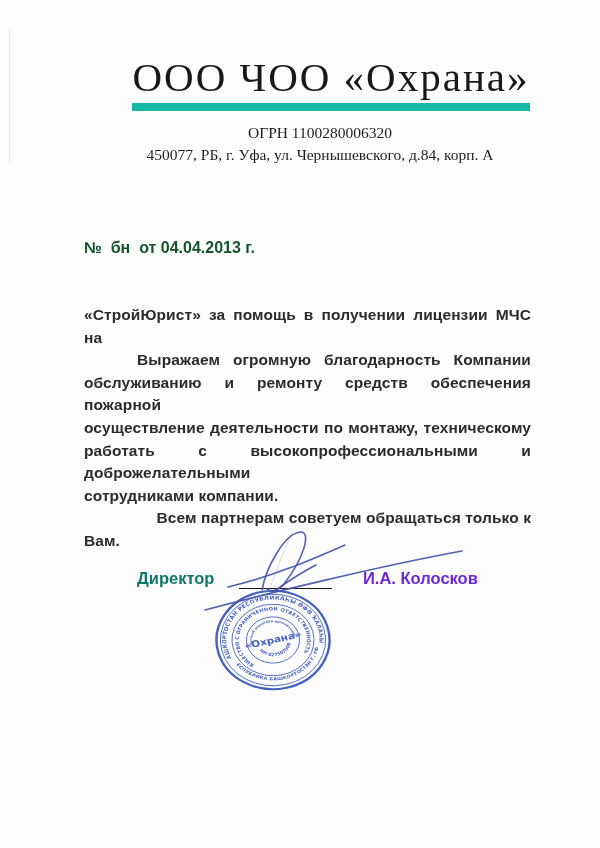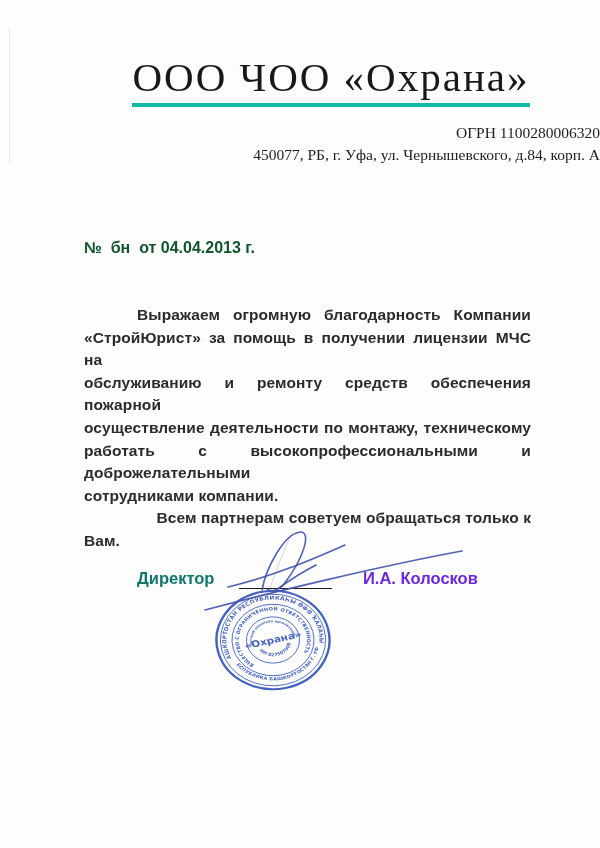--- a/index.html
+++ b/index.html
@@ -15,27 +15,27 @@
 
   .title-wrap{
     position:absolute;top:55px;left:0;right:0;
     text-align:center;padding-left:62px;
   }
   .title{
     display:inline-block;
     font-family:"Liberation Serif","DejaVu Serif",serif;
     font-size:41px;font-weight:400;color:#17171c;
     letter-spacing:2px;
-    border-bottom:4px solid #14b8a6;
+    border-bottom:8px solid #14b8a6;
     padding-bottom:3px;line-height:1.1;
   }
 
   .head-block{
     position:absolute;top:122px;left:0;right:0;
-    text-align:right;padding-left:16px;
+    text-align:center;padding-left:16px;
     font-family:"Liberation Serif","DejaVu Serif",serif;
     font-size:15.5px;line-height:22.3px;color:#1d1d20;margin-left:24px;
   }
 
   .ref-line{
     position:absolute;left:84px;top:239px;
     font-size:16px;font-weight:600;color:#14532d;
     white-space:pre;
   }
 
@@ -71,22 +71,22 @@
   </div>
 
   <div class="head-block">
     <div>ОГРН 1100280006320</div>
     <div>450077, РБ, г. Уфа, ул. Чернышевского, д.84, корп. А</div>
   </div>
 
   <div class="ref-line">№  бн  от 04.04.2013 г.</div>
 
   <div class="body-block">
+    <div class="jline">«СтройЮрист» за помощь в получении лицензии МЧС на</div>
     <div class="jline indent">Выражаем огромную благодарность Компании</div>
-    <div class="jline">«СтройЮрист» за помощь в получении лицензии МЧС на</div>
     <div class="jline">обслуживанию и ремонту средств обеспечения пожарной</div>
     <div class="jline">осуществление деятельности по монтажу, техническому</div>
     <div class="jline">работать с высокопрофессиональными и доброжелательными</div>
     <div class="plain">сотрудниками компании.</div>
     <div class="para2 plain">Всем партнерам советуем обращаться только к Вам.</div>
   </div>
 
   <div class="sig-role">Директор</div>
   <div class="sig-line"></div>
   <div class="sig-name">И.А. Колосков</div>

